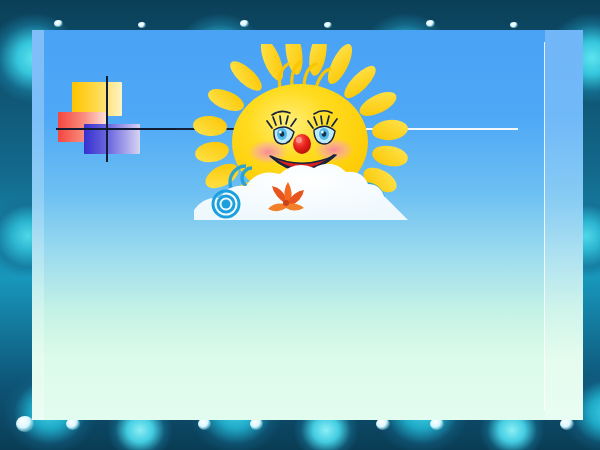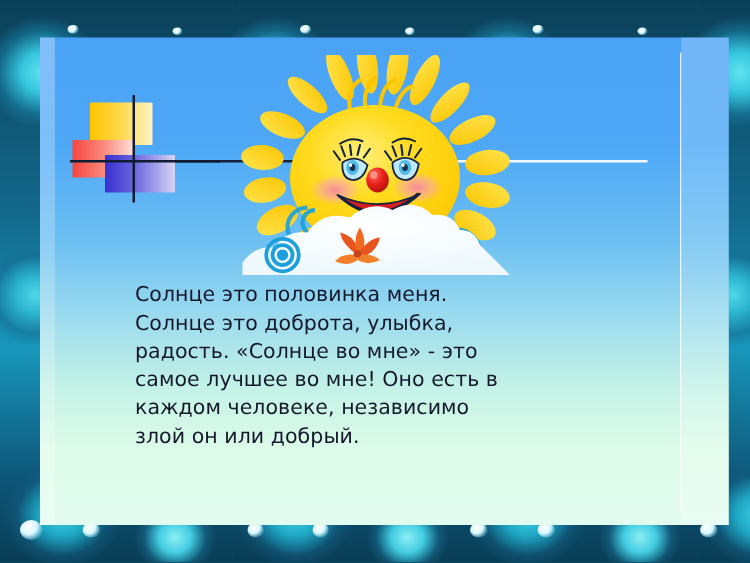--- a/index.html
+++ b/index.html
@@ -351,20 +351,14 @@
       </g>
 
       <g transform="translate(58,160)" fill="none" stroke="#1ba0dd" stroke-width="3">
         <circle cx="0" cy="0" r="13"></circle>
         <circle cx="0" cy="0" r="8"></circle>
         <circle cx="0" cy="0" r="4.5" fill="#1ba0dd" stroke="none"></circle>
       </g>
     </svg>
   </div>
 
-  <div id="body-text">Солнце это половинка меня.
-Солнце это доброта, улыбка,
-радость. «Солнце во мне» - это
-самое лучшее во мне! Оно есть в
-каждом человеке, независимо
-злой он или добрый.</div>
 
 </div>
 
 </body></html>

